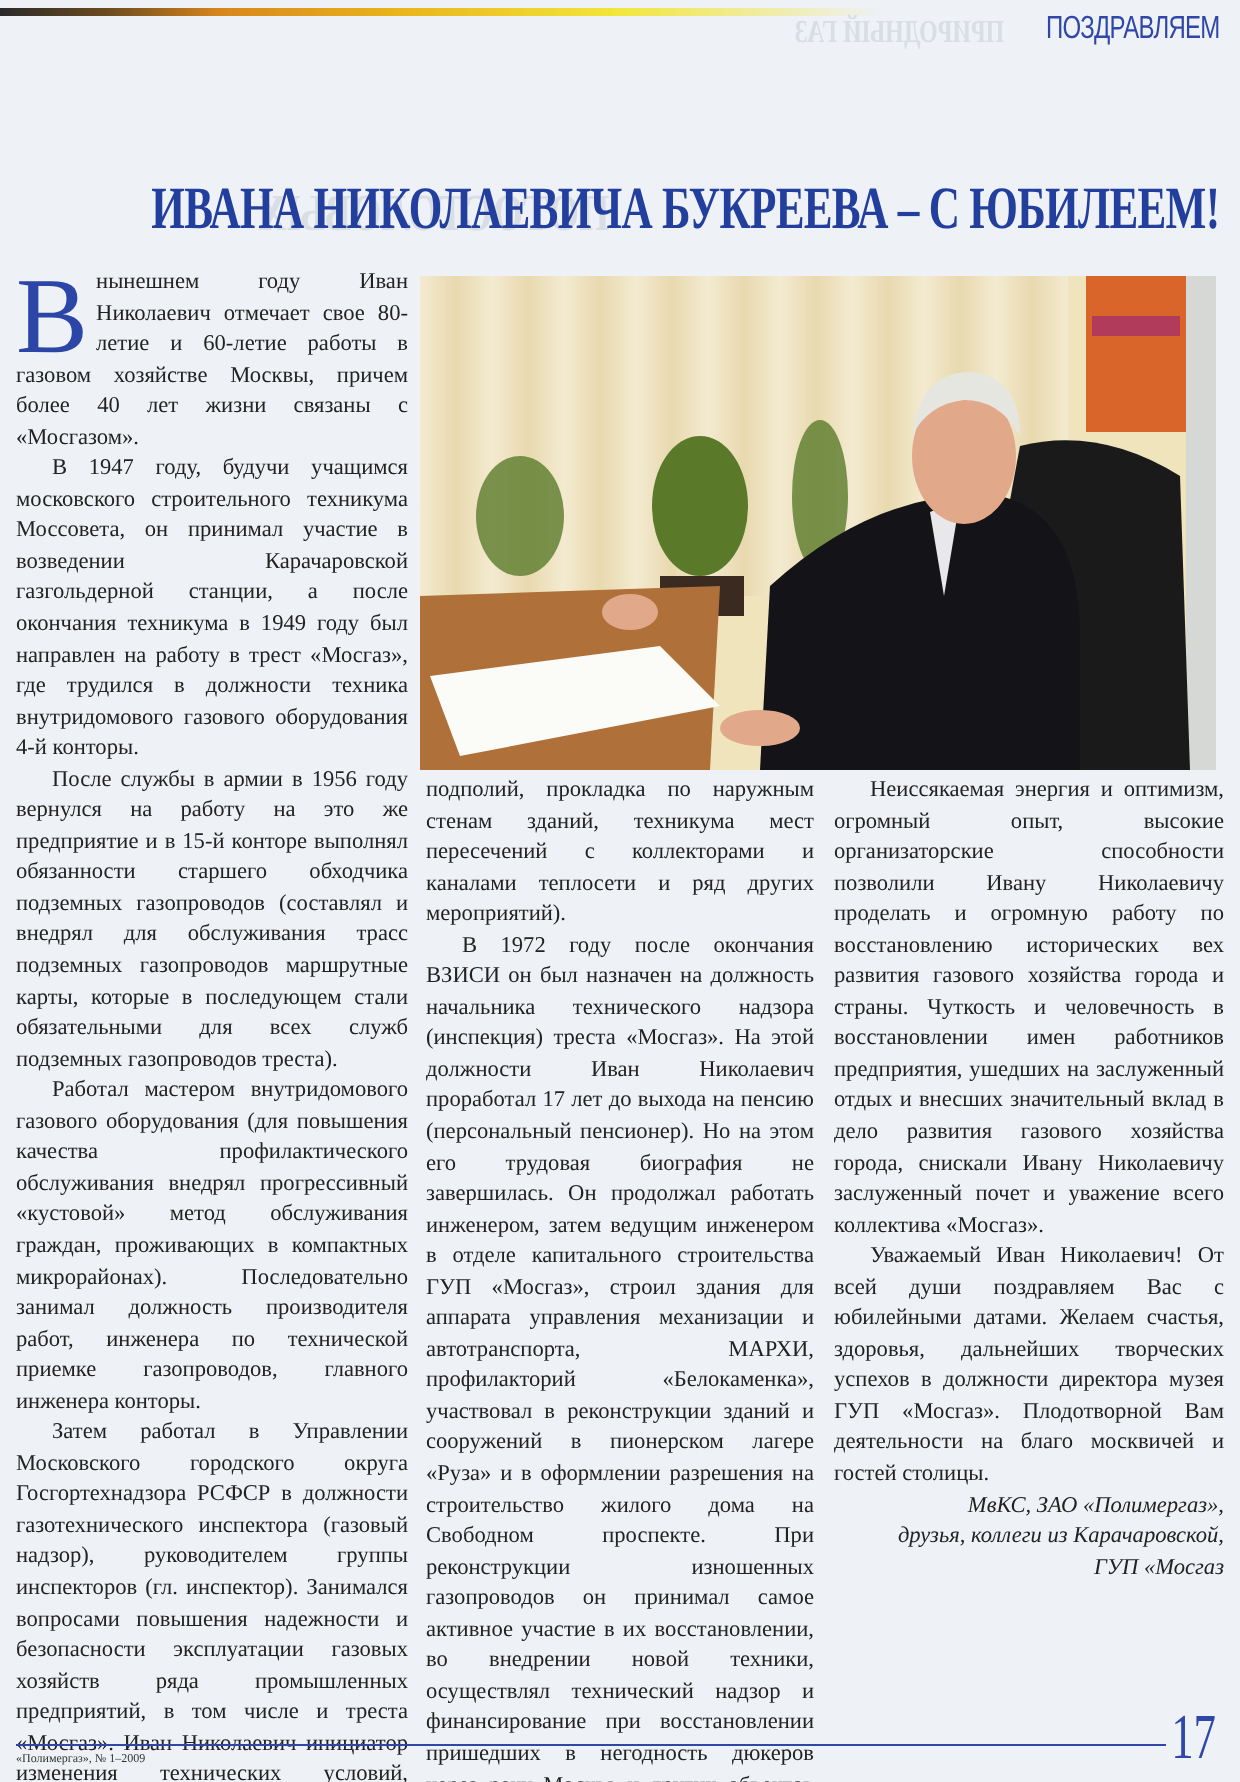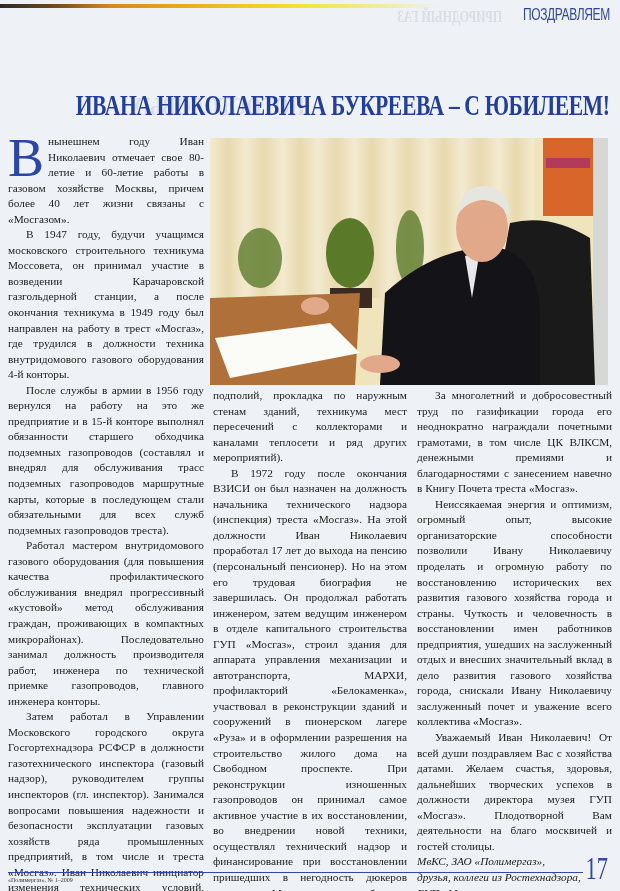--- a/index.html
+++ b/index.html
@@ -39,21 +39,21 @@
   .col p { margin:0; text-indent:18px; }
   .col p.first { text-indent:0; }
   .dropcap {
     float:left; font-size:54px; line-height:44px; color:#2c46a8;
     margin:2px 4px 0 0; font-family:"Liberation Serif", serif;
   }
   .photo {
     position:absolute; left:210px; top:138px; width:398px; height:247px;
     overflow:hidden; background:#efe2b8;
   }
-  .sign { font-style:italic; text-indent:0 !important; }
+  .sign { text-align:right; font-style:italic; text-indent:0 !important; }
   .footer-line {
     position:absolute; left:8px; top:872px; width:575px; height:1px; background:#2f47a8;
   }
   .footer-text {
     position:absolute; left:8px; top:877px; font-size:6px; color:#333;
   }
   .page-num {
     position:absolute; right:12px; top:850px; font-size:32px; color:#2f47a8;
     font-family:"Liberation Serif", serif;
     transform:scaleX(0.7); transform-origin:right top;
@@ -117,23 +117,22 @@
     <ellipse cx="170" cy="226" rx="20" ry="9" fill="#e2a88a"></ellipse>
   </svg>
 </div>
 
 <div class="col" style="left:213px;top:388px;width:194px;">
   <p class="first">подполий, прокладка по наружным стенам зданий, техникума мест пересечений с коллекторами и каналами теплосети и ряд других мероприятий).</p>
   <p>В 1972 году после окончания ВЗИСИ он был назначен на должность начальника технического надзора (инспекция) треста «Мосгаз». На этой должности Иван Николаевич проработал 17 лет до выхода на пенсию (персональный пенсионер). Но на этом его трудовая биография не завершилась. Он продолжал работать инженером, затем ведущим инженером в отделе капитального строительства ГУП «Мосгаз», строил здания для аппарата управления механизации и автотранспорта, МАРХИ, профилакторий «Белокаменка», участвовал в реконструкции зданий и сооружений в пионерском лагере «Руза» и в оформлении разрешения на строительство жилого дома на Свободном проспекте. При реконструкции изношенных газопроводов он принимал самое активное участие в их восстановлении, во внедрении новой техники, осуществлял технический надзор и финансирование при восстановлении пришедших в негодность дюкеров через реку Москва и других объектов методом санирования.</p>
 </div>
 
 <div class="col" style="left:417px;top:388px;width:195px;">
-  <p>За многолетний и добросовестный труд по газификации города его неоднократно награждали почетными грамотами, в том числе ЦК ВЛКСМ, денежными премиями и благодарностями с занесением навечно в Книгу Почета треста «Мосгаз».</p>
   <p>Неиссякаемая энергия и оптимизм, огромный опыт, высокие организаторские способности позволили Ивану Николаевичу проделать и огромную работу по восстановлению исторических вех развития газового хозяйства города и страны. Чуткость и человечность в восстановлении имен работников предприятия, ушедших на заслуженный отдых и внесших значительный вклад в дело развития газового хозяйства города, снискали Ивану Николаевичу заслуженный почет и уважение всего коллектива «Мосгаз».</p>
-  <p>Уважаемый Иван Николаевич! От всей души поздравляем Вас с хозяйства датами. Желаем счастья, здоровья, дальнейших творческих успехов в должности директора музея ГУП «Мосгаз». Плодотворной Вам деятельности на благо москвичей и гостей столицы.</p>
+  <p>Уважаемый Иван Николаевич! От всей души поздравляем Вас с юбилейными датами. Желаем счастья, здоровья, дальнейших творческих успехов в должности директора музея ГУП «Мосгаз». Плодотворной Вам деятельности на благо москвичей и гостей столицы.</p>
   <p class="sign">МвКС, ЗАО «Полимергаз»,</p>
-  <p class="sign">друзья, коллеги из Ростехнадзора,</p>
+  <p class="sign">друзья, коллеги из Карачаровской,</p>
   <p class="sign">ГУП «Мосгаз</p>
 </div>
 
 <div class="footer-line"></div>
 <div class="footer-text">«Полимергаз», № 1–2009</div>
 <div class="page-num">17</div>
 
 </body></html>

